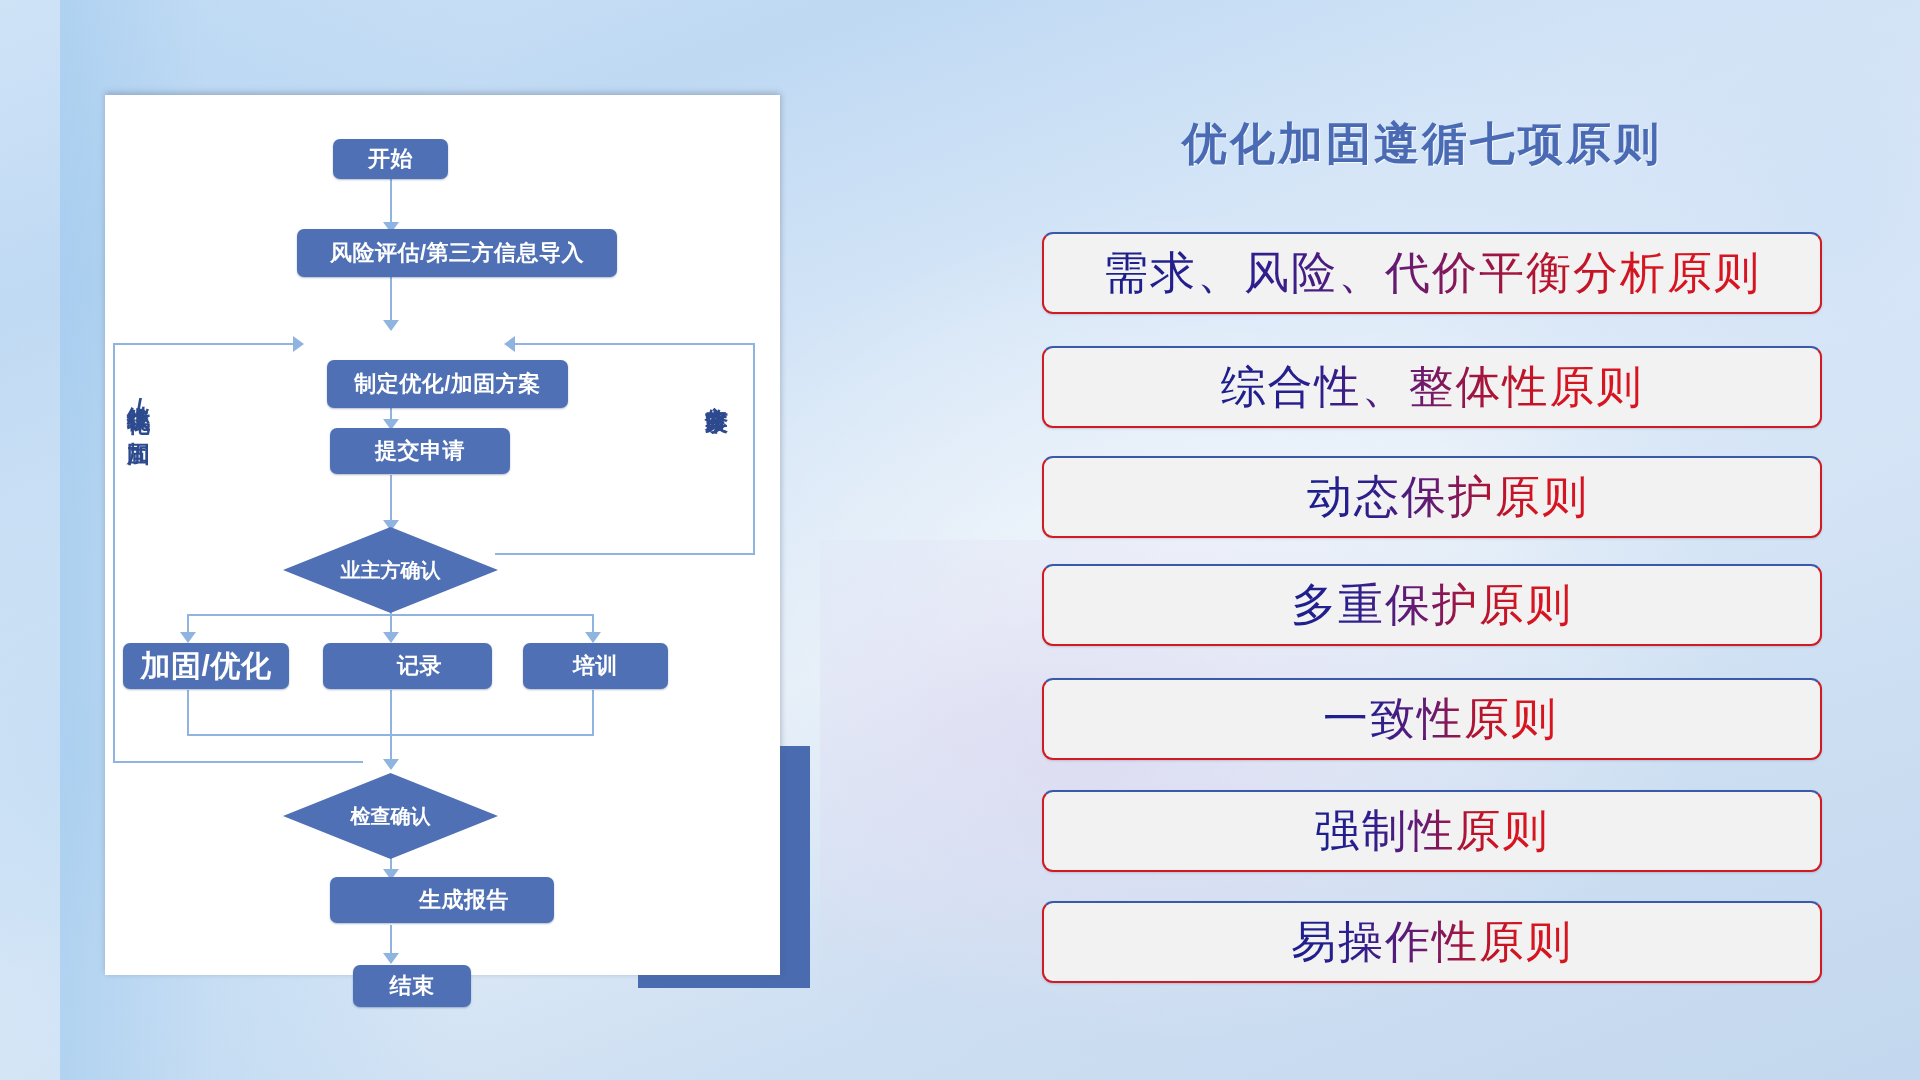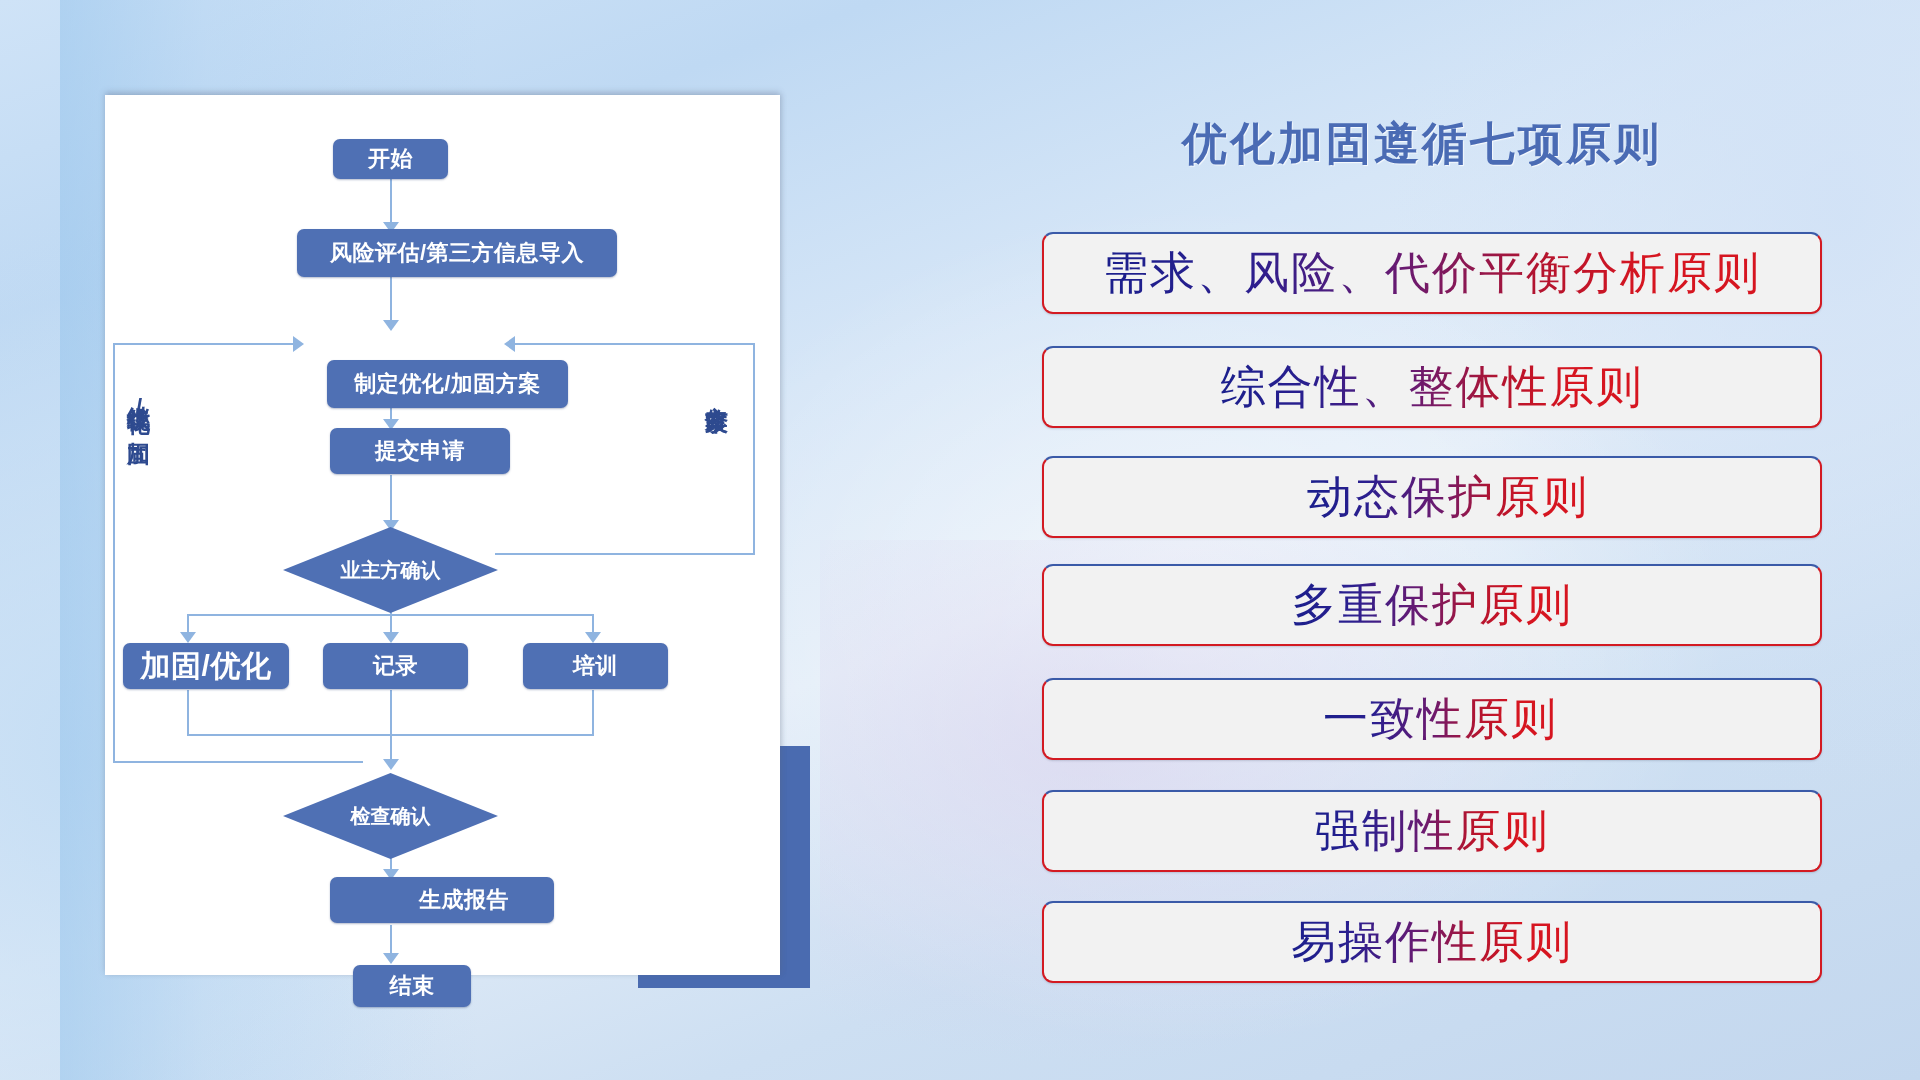--- a/index.html
+++ b/index.html
@@ -240,21 +240,21 @@
     </div>
 
     <div class="diamond" style="left:178px; top:432px; width:215px; height:86px; font-size:20px;">
       <span>业主方确认</span>
     </div>
 
     <div class="node" style="left:18px; top:548px; width:166px; height:46px; font-size:30px;">
       <span>加固/优化</span>
     </div>
 
-    <div class="node" style="left:218px; top:548px; width:145px; height:46px; font-size:22px;">
+    <div class="node" style="left:218px; top:548px; width:145px; height:46px; font-size:22px;padding-left:24px;">
       <span>记录</span>
     </div>
 
     <div class="node" style="left:418px; top:548px; width:145px; height:46px; font-size:22px;">
       <span>培训</span>
     </div>
 
     <div class="diamond" style="left:178px; top:678px; width:215px; height:86px; font-size:20px;">
       <span>检查确认</span>
     </div>

